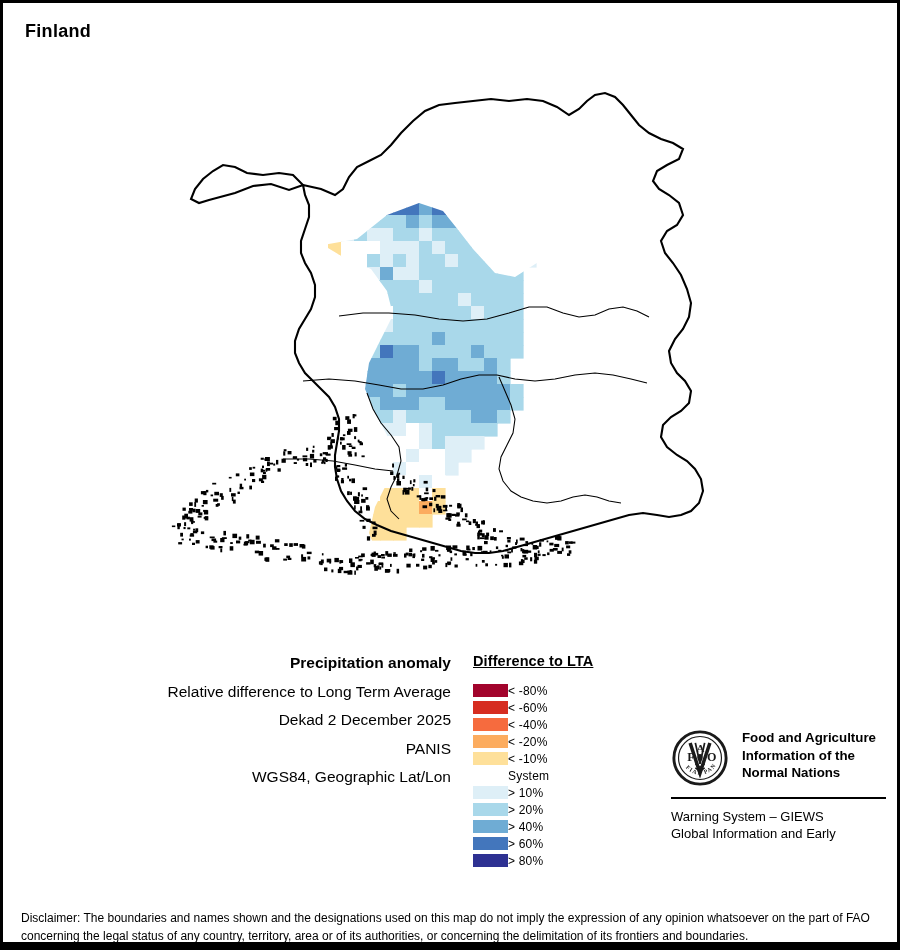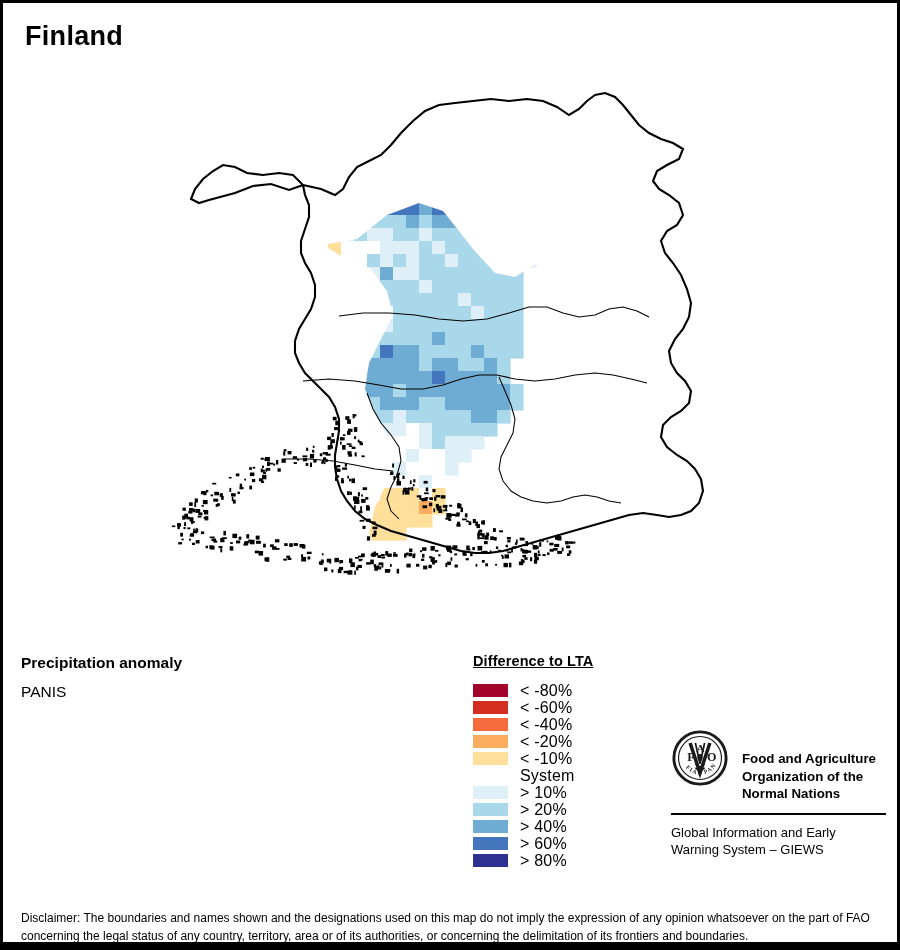--- a/index.html
+++ b/index.html
@@ -1,34 +1,34 @@
 <!DOCTYPE html>
 <html><head>
 <meta charset="utf-8">
 <style>
   html,body{margin:0;padding:0;background:#fff;}
   body{width:900px;height:950px;font-family:"Liberation Sans",sans-serif;}
   #page{position:relative;width:900px;height:950px;box-sizing:border-box;
         border:3px solid #000;background:#fff;overflow:hidden;}
-  #title{position:absolute;left:22px;top:18px;font-size:27px;font-weight:bold;color:#000;letter-spacing:.3px;}
+  #title{position:absolute;left:22px;top:18px;font-size:18px;font-weight:bold;color:#000;letter-spacing:.3px;}
   #map-wrap{position:absolute;left:140px;top:60px;width:620px;height:560px;}
   #map-svg{display:block;width:620px;height:560px;}
-  #info{position:absolute;left:18px;top:652px;width:430px;}
+  #info{position:absolute;left:18px;top:652px;width:430px;text-align:right;}
   #info div{font-size:15.5px;color:#000;line-height:1;margin-bottom:13px;white-space:nowrap;}
   #info div.b{font-weight:bold;}
   #legend{position:absolute;left:470px;top:650px;width:170px;}
   #legend-title{font-size:14.5px;font-weight:bold;color:#000;text-decoration:underline;margin-bottom:13px;letter-spacing:.1px;}
   .lg-row{display:flex;align-items:center;height:17px;}
   .lg-sw{width:35px;height:13px;flex:0 0 35px;}
-  .lg-lb{font-size:16px;color:#000;margin-left:12px;white-space:nowrap;letter-spacing:.2px;}
+  .lg-lb{font-size:12px;color:#000;white-space:nowrap;letter-spacing:.2px;}
   .lg-gap{height:11px;}
   #fao{position:absolute;left:668px;top:726px;width:215px;}
   #fao-top{display:flex;align-items:flex-start;}
   #fao-mark{flex:0 0 58px;width:58px;height:58px;}
-  #fao-name{margin-left:13px;font-size:13.3px;font-weight:bold;line-height:1.33;color:#000;margin-top:21px;}
+  #fao-name{margin-left:13px;font-size:13.3px;font-weight:bold;line-height:1.33;color:#000;}
   #fao-rule{height:2px;background:#000;margin:10px 0 9px 0;width:100%;}
   #fao-sub{font-size:13px;line-height:1.34;color:#000;}
   #disclaimer{position:absolute;left:18px;top:906px;width:860px;font-size:12px;line-height:1.5;color:#000;}
   #botrule{position:absolute;left:0;right:0;bottom:0;height:5px;background:#000;}
 </style>
 </head>
 <body>
 
 <div id="page">
 
@@ -1369,21 +1369,24 @@
           <rect x="194.1" y="374.9" width="1.6" height="1.7"></rect>
           <rect x="188.5" y="370.0" width="2.3" height="3.9"></rect>
           <rect x="187.4" y="376.2" width="4.5" height="3.9"></rect>
           <rect x="196.9" y="374.1" width="2.9" height="3.2"></rect>
         </g>
     </svg>
   </div>
 
   <div id="info">
       <div class="b">Precipitation anomaly</div>
+      <div>Relative difference to Long Term Average</div>
+      <div>Dekad 2 December 2025</div>
       <div>PANIS</div>
+      <div>WGS84, Geographic Lat/Lon</div>
     </div>
 
   <div id="legend">
     <div id="legend-title">Difference to LTA</div>
     <div id="legend-rows">
         <div class="lg-row">
           <div class="lg-sw" style="background: rgb(162, 4, 44);"></div>
           <div class="lg-lb">&lt; -80%</div>
         </div>
         <div class="lg-row">
@@ -1442,26 +1445,26 @@
         <text x="62" y="56" font-family="'Liberation Serif',serif" font-size="21" font-weight="bold" fill="#1a1a1a">O</text>
         <ellipse cx="50" cy="49" rx="4.5" ry="6" fill="#1a1a1a"></ellipse>
         <path d="M42 60 L50 66 L58 60 M42 67 L50 73 L58 67" fill="none" stroke="#1a1a1a" stroke-width="2.6"></path>
         <path id="motto-arc" d="M22 62 A32 32 0 0 0 78 62" fill="none" stroke="none"></path>
         <text font-family="'Liberation Serif',serif" font-size="10" font-weight="bold" fill="#1a1a1a" letter-spacing="2.2">
           <textPath href="#motto-arc" startOffset="8%" id="motto-path">FIAT PANIS</textPath>
         </text>
       </svg>
       <div id="fao-name">
           <div>Food and Agriculture</div>
-          <div>Organization of the</div>
+          <div>Information of the</div>
           <div>Normal Nations</div>
         </div>
     </div>
     <div id="fao-rule"></div>
     <div id="fao-sub">
+        <div>Warning System – GIEWS</div>
         <div>Global Information and Early</div>
-        <div>Warning System – GIEWS</div>
       </div>
   </div>
 
   <div id="disclaimer">Disclaimer: The boundaries and names shown and the designations used on this map do not imply the expression of any opinion whatsoever on the part of FAO concerning the legal status of any country, territory, area or of its authorities, or concerning the delimitation of its frontiers and boundaries.</div>
   <div id="botrule"></div>
 </div>
 
 </body></html>

